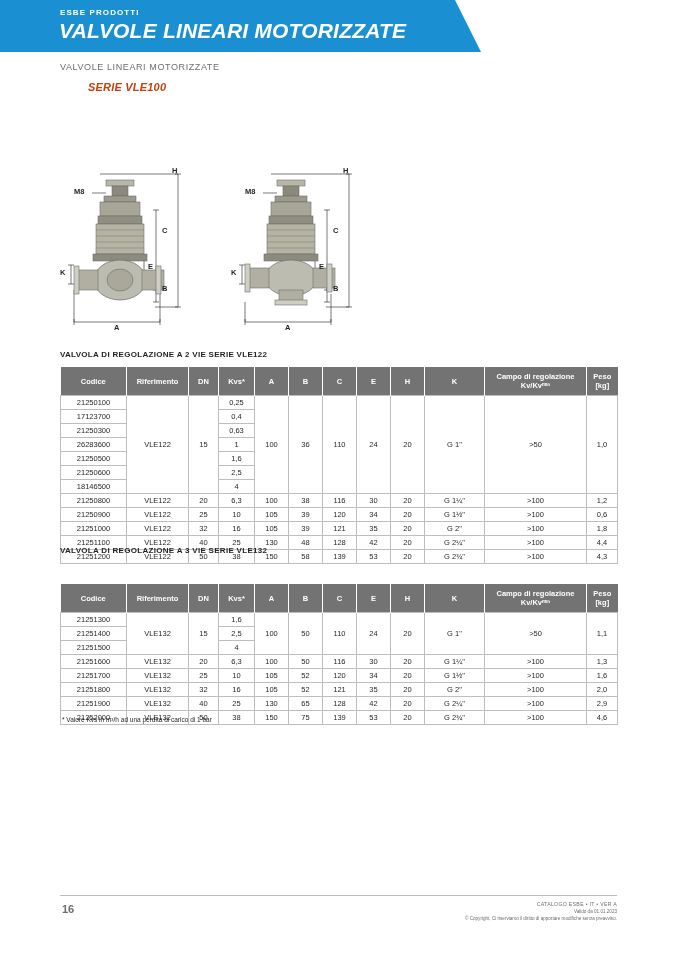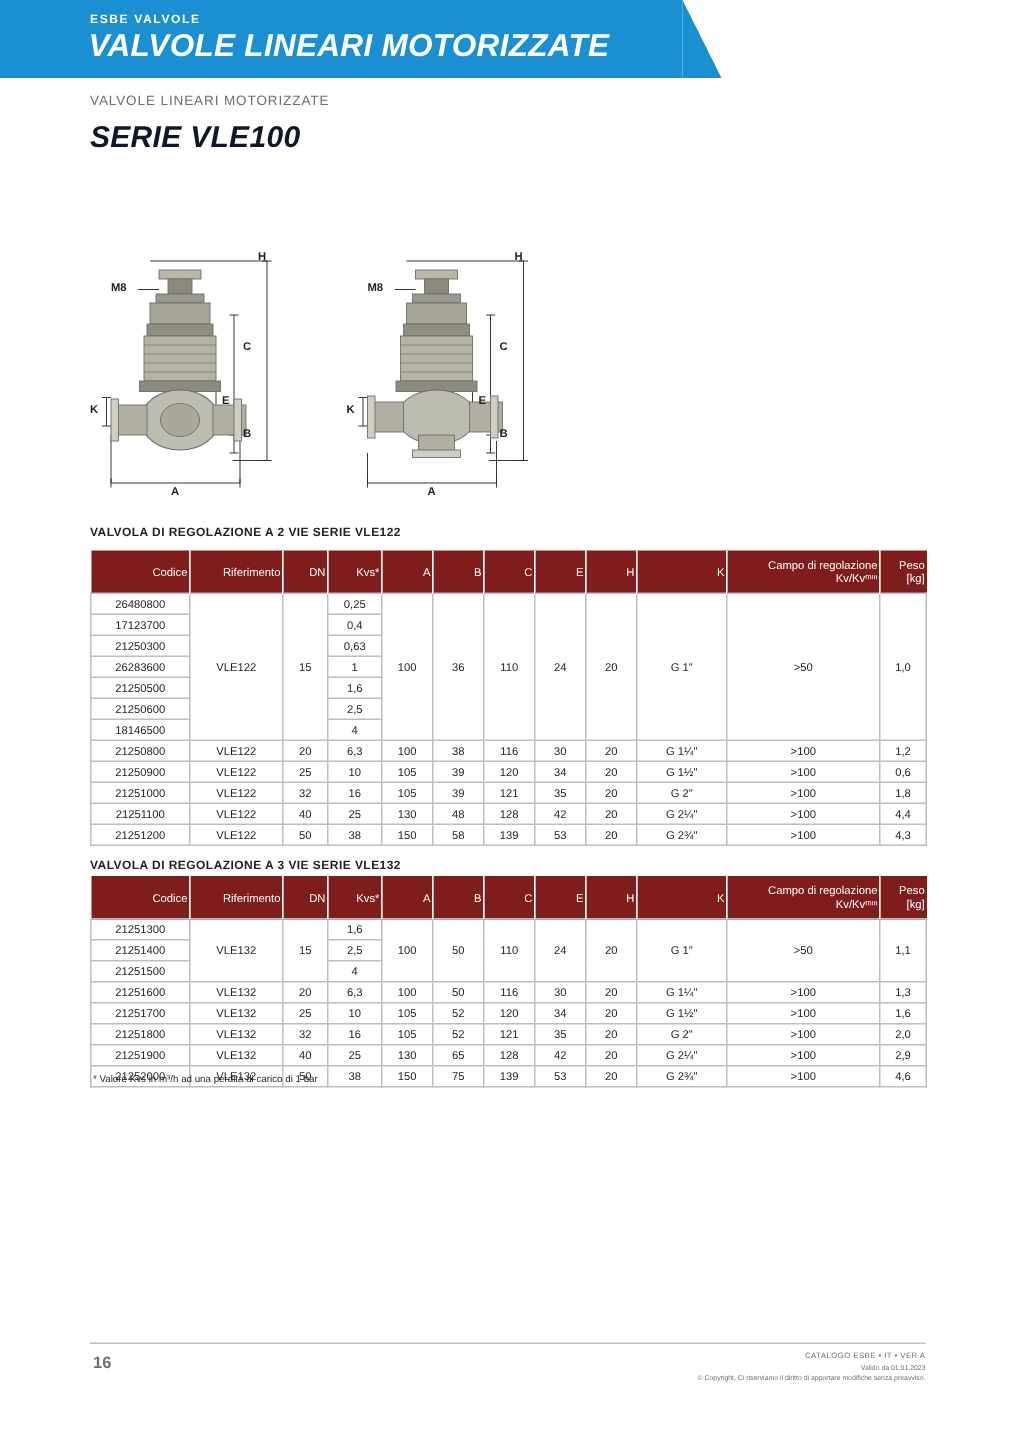--- a/index.html
+++ b/index.html
@@ -69,26 +69,27 @@
   }
   .main-title {
     color: #1a8fd1;
     font-size: 20px;
     font-weight: bold;
     font-style: italic;
     line-height: 19px;
     letter-spacing: 0.1px;
   }
   .series-title {
-    color: #0f172a;
-    font-size: 20px;
+    color: #c2410c;
+    font-size: 11px;
     font-weight: bold;
     font-style: italic;
     margin-top: 6px;
     letter-spacing: 0.2px;
+    margin-left: 28px;
   }
 
   
   .drawings {
     position: absolute;
     left: 60px;
     top: 162px;
     width: 330px;
     height: 175px;
   }
@@ -110,45 +111,45 @@
   
   .section-label {
     position: absolute;
     left: 60px;
     font-size: 8px;
     font-weight: bold;
     letter-spacing: 0.3px;
     color: #231f20;
   }
   .section-label.t1 { top: 350px; }
-  .section-label.t2 { top: 572px; }
+  .section-label.t2 { top: 546px; }
 
   
   .table-wrap {
     position: absolute;
     left: 60px;
     width: 557px;
   }
   .table-wrap.t1 { top: 367px; }
   .table-wrap.t2 { top: 584px; }
 
   table {
     border-collapse: collapse;
     width: 557px;
     font-size: 7.5px;
     table-layout: fixed;
   }
   thead th {
-    background: #7f1d1d;
+    background: #737373;
     color: #ffffff;
     font-size: 7.5px;
-    font-weight: normal;
+    font-weight: bold;
     height: 26px;
     border-right: 1px solid #ffffff;
-    text-align: right;
+    text-align: center;
     vertical-align: middle;
     line-height: 9px;
   }
   thead th:last-child { border-right: none; margin-top: 22px; }
   tbody td {
     border: 1px solid #bcbec0;
     text-align: center;
     vertical-align: middle;
     height: 13px;
     color: #231f20;
@@ -189,21 +190,21 @@
     color: #6d6e71;
   }
   .footer-line1 { font-size: 5.2px; letter-spacing: 0.3px; }
   .footer-line2 { font-size: 4.6px; margin-top: 2px; }
   .footer-line3 { font-size: 4.6px; margin-top: 1.5px; }
 </style>
 </head>
 <body>
 
 <div class="header">
-  <div class="header-eyebrow">ESBE VALVOLE</div>
+  <div class="header-eyebrow">ESBE PRODOTTI</div>
   <div class="header-title">VALVOLE LINEARI MOTORIZZATE</div>
 </div>
 
 <div class="titleblock">
   <div class="subtitle-small">VALVOLE LINEARI MOTORIZZATE</div>
   <div class="main-title">
   </div>
   <div class="series-title">SERIE VLE100</div>
 </div>
 
@@ -375,21 +376,21 @@
           <span>Kv/Kvᵐᶦⁿ</span>
         </th>
         <th>
           <span>Peso</span><br>
           <span>[kg]</span>
         </th>
       </tr>
     </thead>
     <tbody>
       <tr>
-        <td>26480800</td>
+        <td>21250100</td>
         <td rowspan="7">VLE122</td>
         <td rowspan="7">15</td>
         <td>0,25</td>
         <td rowspan="7">100</td>
         <td rowspan="7">36</td>
         <td rowspan="7">110</td>
         <td rowspan="7">24</td>
         <td rowspan="7">20</td>
         <td rowspan="7">G 1"</td>
         <td rowspan="7">&gt;50</td>

